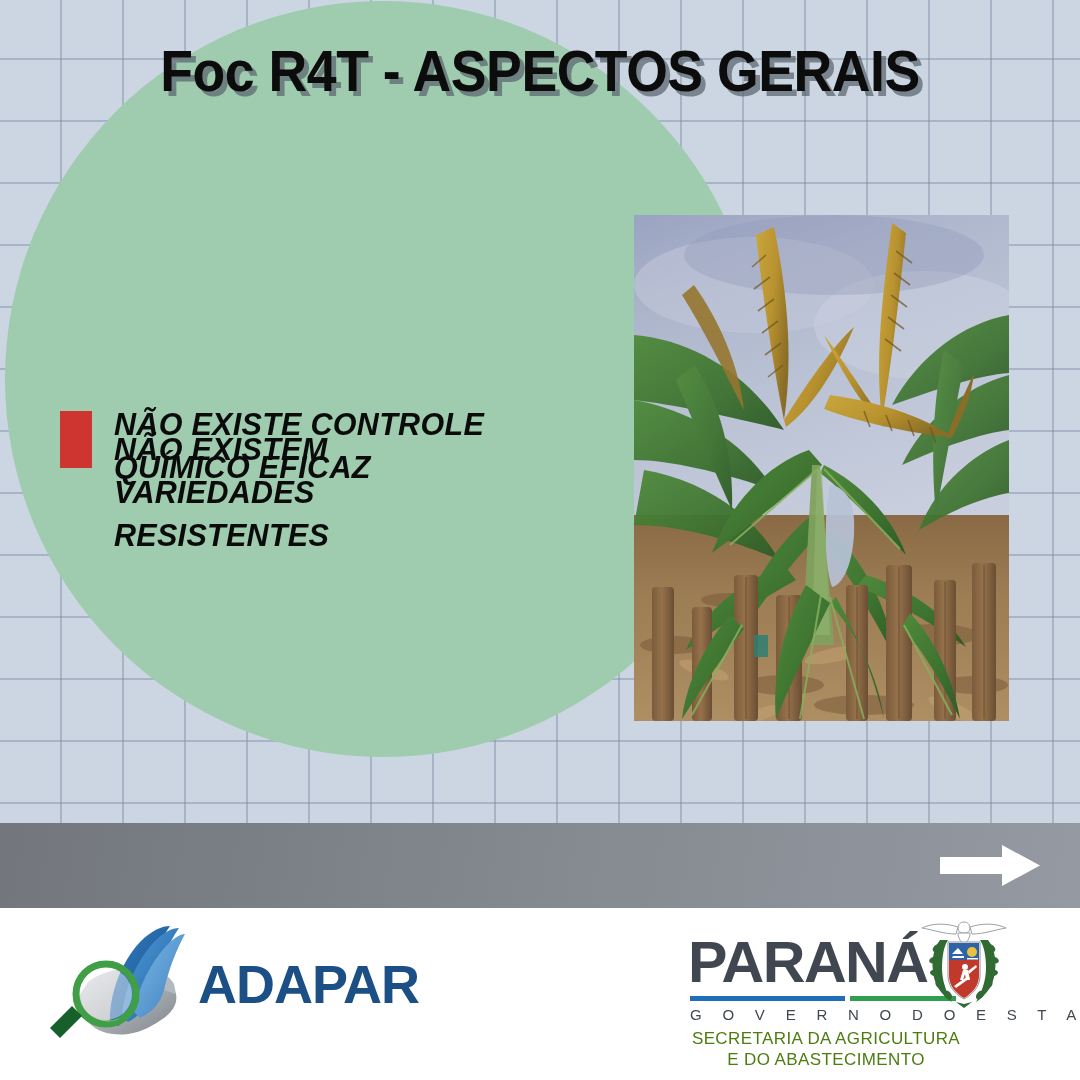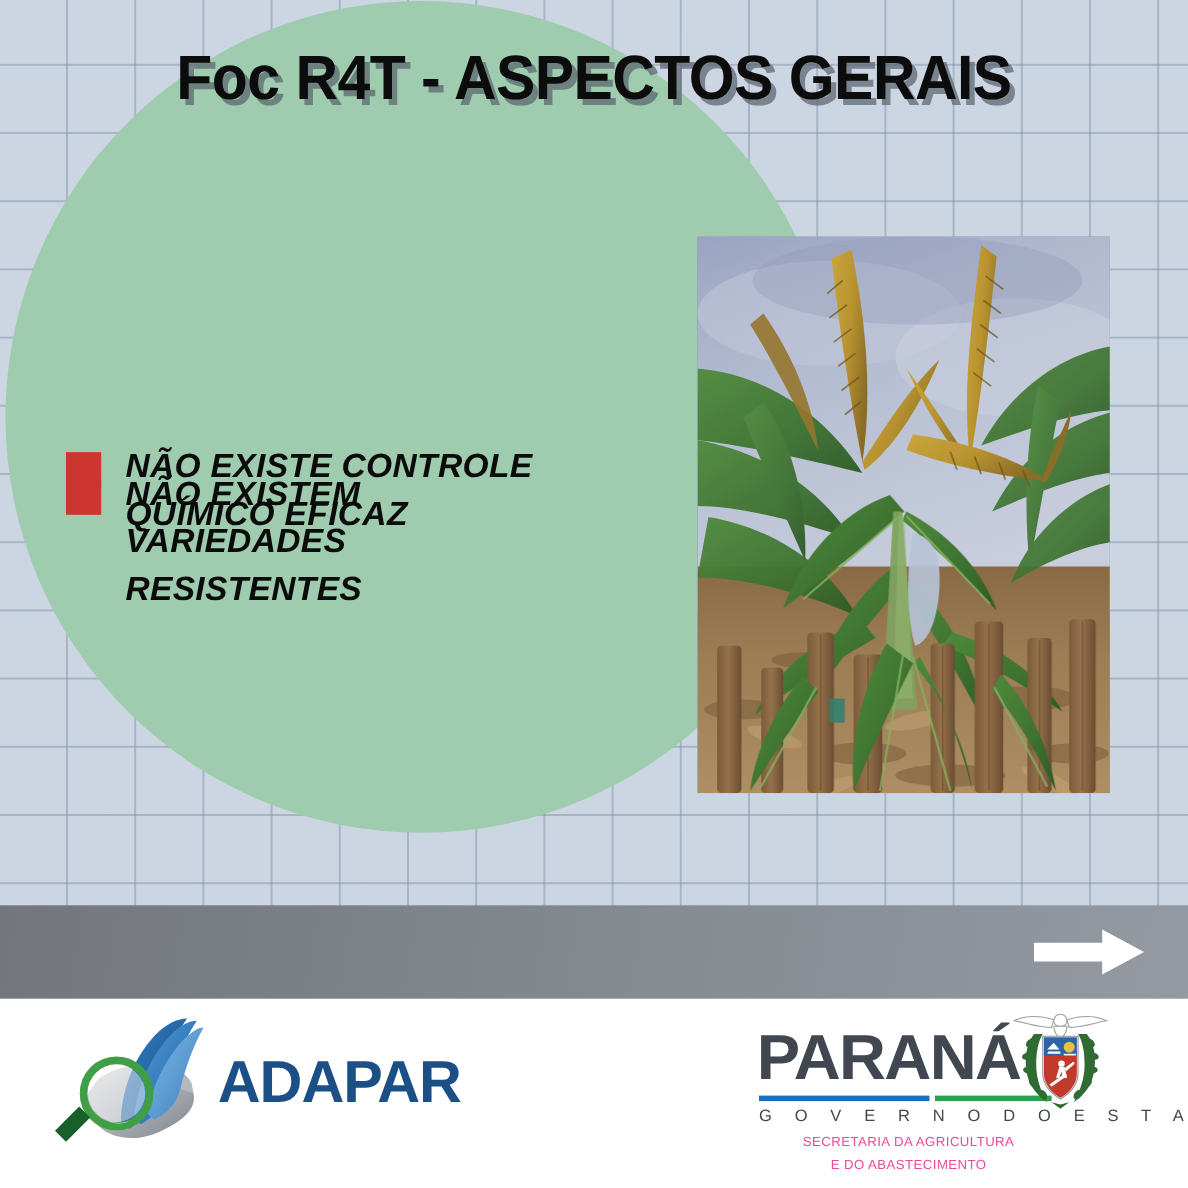--- a/index.html
+++ b/index.html
@@ -164,23 +164,23 @@
     font-size:15px;
     color:#41474f;
     letter-spacing:8.3px;
     white-space:nowrap;
   }
   .parana-sec {
     position:absolute; left:20px; top:110px;
     width:300px;
     text-align:center;
     font-family:"Liberation Sans", sans-serif;
-    font-size:12px;
+    font-size:17px;
     line-height:21px;
-    color:#ec4899;
+    color:#4d7c0f;
     letter-spacing:.4px;
     white-space:pre-line;
   }
   .parana-crest { position:absolute; left:262px; top:0px; width:92px; height:92px; }
 </style>
 </head>
 <body>
 
 <div id="slide">
 

